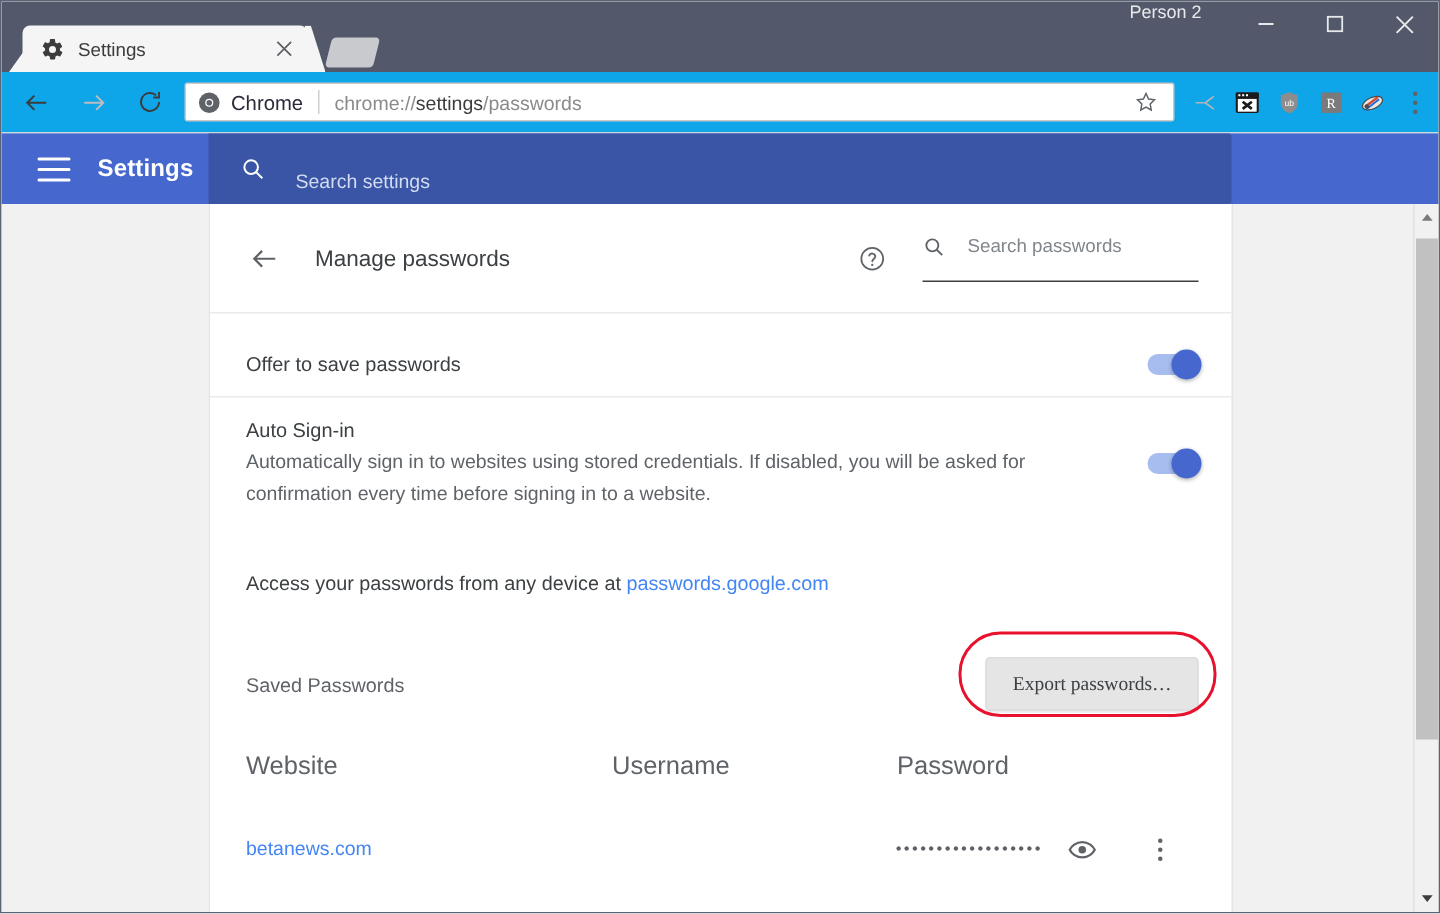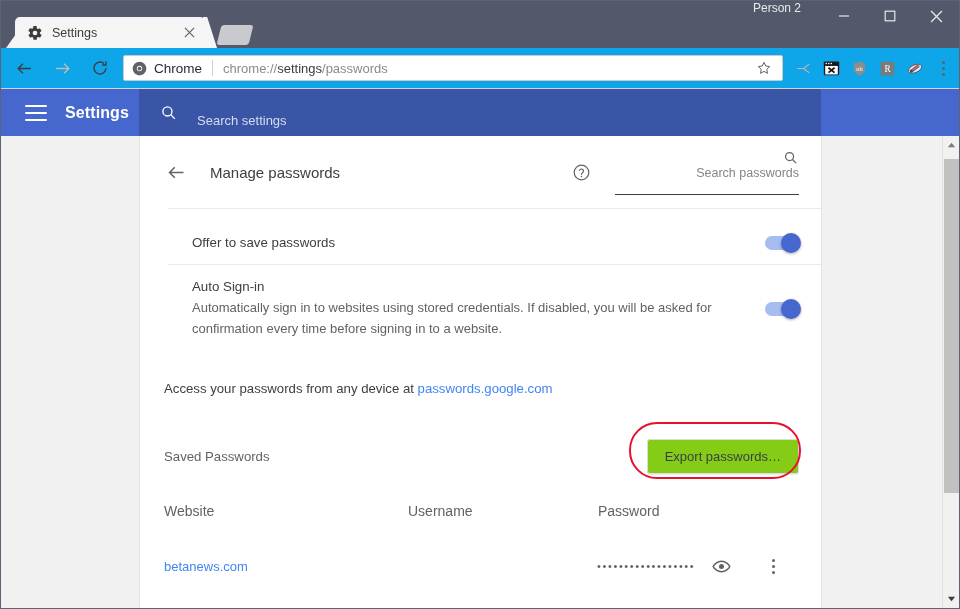--- a/index.html
+++ b/index.html
@@ -178,35 +178,33 @@
   .card-title {
     font-size: 15px; color: #3c4043;
     margin-left: 22px;
   }
   .head-right {
     margin-left: auto; display: flex; align-items: center;
   }
   .help-icon { width: 22px; height: 22px; display:flex; align-items:center; justify-content:center; }
   .pw-search {
     margin-left: 23px;
-    display: flex; align-items: flex-end;
+    display: flex; align-items: flex-start;
     border-bottom: 1px solid #3c4043;
     padding-bottom: 14px;
     width: 184px;
-    flex-direction: column;
   }
   .pw-search-icon { width: 16px; height: 16px; display:flex; align-items:center; }
   .pw-search-ph { font-size: 12.5px; color: #80868b; margin-left: 14px; }
 
   .setting-row {
     display: flex; align-items: center;
     padding: 12px 22px 0 24px;
     min-height: 48px;
     border-top: 1px solid #e8eaed;
-    margin-left: 28px;
   }
   .setting-row .txt { flex: 1; padding-right: 24px; }
   .row-title { font-size: 13.3px; color: #3c4043; }
   .row-sub {
     font-size: 13px; color: #5f6368;
     line-height: 21px; margin-top: 3px;
     max-width: 530px;
   }
   .row-offer { height: 56px; }
   .row-auto { padding-top: 14px; padding-bottom: 16px; }
@@ -234,47 +232,47 @@
 
   .saved-row {
     display: flex; align-items: center;
     padding: 0 22px 0 24px;
     height: 76px;
     margin-top: 22px;
   }
   .saved-label { font-size: 13.2px; color: #5f6368; }
   .export-wrap { margin-left: auto; position: relative; }
   .export-btn {
-    background: #84cc16;
+    background: #e5e5e5;
     border: 1px solid #dadce0;
     border-radius: 3px;
     padding: 9px 17px;
     font-size: 13px; color: #3c4043;
-    font-family: Liberation Sans, sans-serif;
+    font-family: Liberation Serif, serif;
     box-shadow: 0 1px 1px rgba(0,0,0,.08);
   }
   .annot {
     position: absolute;
     left: -18px; top: -17px;
     width: 172px; height: 57px;
     border: 2.5px solid #e8112d;
     border-radius: 28px;
     pointer-events: none;
   }
 
   .table-head {
     display: flex; align-items: center;
     padding: 0 22px 0 24px;
     height: 34px;
   }
   .col-site { width: 200px; }
   .col-user { width: 190px; margin-left: 44px; }
   .col-pass { flex: 1; }
   .col-act { width: 52px; display: flex; justify-content: center; }
-  .th { font-size: 14px; color: #5f6368; }
+  .th { font-size: 17px; color: #5f6368; }
   .table-row {
     display: flex; align-items: center;
     padding: 0 22px 0 24px;
     height: 48px;
     margin-top: 14px;
   }
   .cell-site a { font-size: 13px; color: #4285f4; text-decoration: none; }
   .cell-pass {
     font-size: 11px; color: #5f6368;
     letter-spacing: 1.6px;

